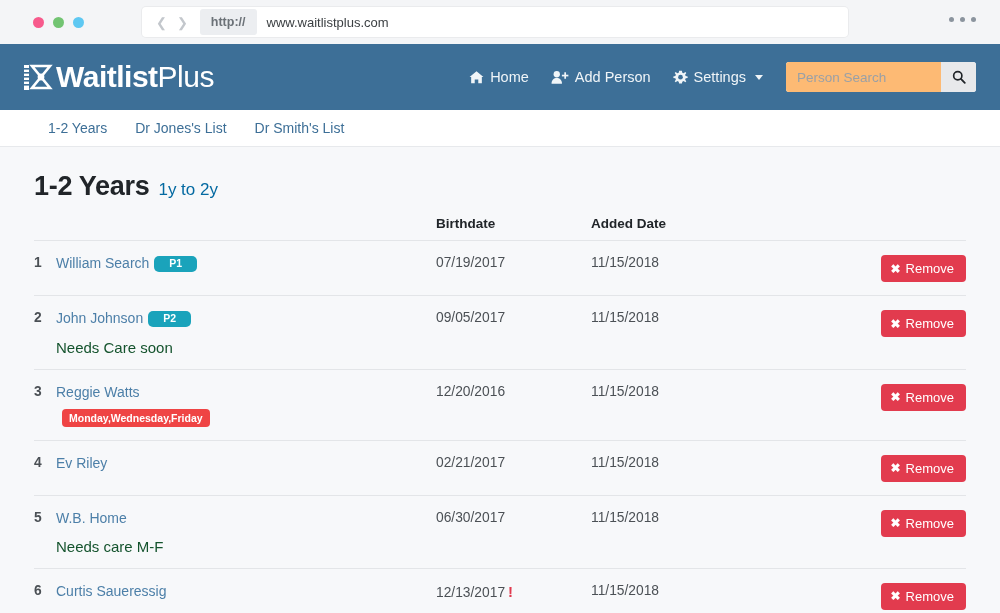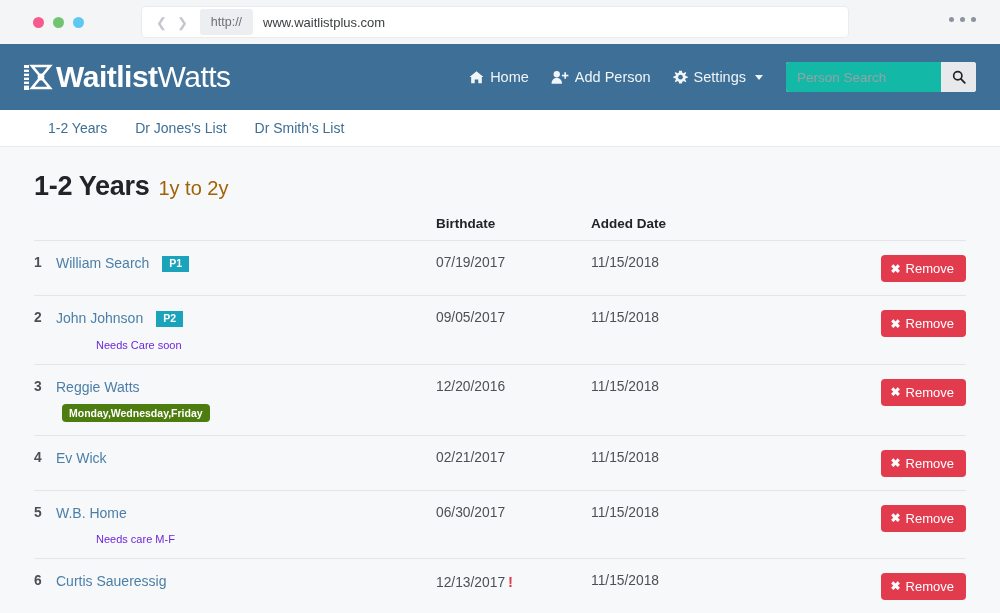--- a/index.html
+++ b/index.html
@@ -29,21 +29,21 @@
     background: #ffffff; border-radius: 4px;
     display: flex; align-items: center;
     box-shadow: 0 0 0 1px rgba(0,0,0,0.04);
   }
   .nav-arrows {
     display: flex; gap: 10px; padding: 0 12px 0 14px;
     color: #c3c7cc; font-size: 13px; line-height: 1;
   }
   .proto {
     background: #eceef1; color: #6b7177;
-    font-size: 12.5px; font-weight: normal;
+    font-size: 12.5px; font-weight: bold;
     padding: 6px 11px; border-radius: 3px;
     margin-right: 10px;
   }
   .url-text { color: #3c4043; font-size: 13px; }
   .kebab {
     position: absolute; right: 24px; top: 17px;
     display: flex; gap: 6px;
   }
   .kebab span { width: 5px; height: 5px; border-radius: 50%; background: #8b949e; }
 
@@ -83,21 +83,21 @@
   }
   .search-wrap {
     display: flex; margin-left: 12px;
     border-radius: 3px; overflow: hidden;
     height: 30px; background: #fff;
   }
   .search-input {
     border: none; outline: none; width: 155px;
     font-family: "Liberation Sans", sans-serif;
     font-size: 13.5px; color: #495057; padding: 0 11px;
-    background: #14b8a6;
+    background: #fdba74;
   }
   .search-input::placeholder { color: #9aa0a6; }
   .search-btn {
     width: 35px; background: #e8e9eb; border: none;
     display: flex; align-items: center; justify-content: center;
     cursor: pointer;
   }
 
   
   .tabstrip {
@@ -111,21 +111,21 @@
     white-space: nowrap;
   }
 
   
   .page { padding: 0 34px; background: #f7f8fa; }
   .page-title-row {
     display: flex; align-items: baseline; gap: 9px;
     padding-top: 24px; padding-bottom: 8px;
   }
   .page-title { font-size: 27px; font-weight: bold; color: #212529; letter-spacing: -0.3px; }
-  .page-subtitle { font-size: 20px; color: #a16207; }
+  .page-subtitle { font-size: 17px; color: #0369a1; }
 
   table.waitlist { width: 100%; border-collapse: collapse; }
   table.waitlist th {
     text-align: left; font-size: 13.5px; font-weight: bold;
     color: #212529; padding: 6px 0 9px 0;
     border-bottom: 1px solid #e3e5e8;
   }
   table.waitlist td {
     font-size: 13.8px; color: #4b5055;
     padding: 14px 0 13px 0;
@@ -135,31 +135,31 @@
   .col-num { width: 22px; font-weight: bold; color: #212529; font-size: 13px; padding-right: 4px; }
   .col-name { width: 380px; }
   .col-bd   { width: 155px; }
   .col-add  { width: 185px; }
   .col-act  { text-align: right; }
 
   .person-link { color: #4c7fa8; text-decoration: none; font-size: 14px; }
   .badge {
     display: inline-block; vertical-align: 1px;
     font-size: 10.5px; font-weight: bold; color: #fff;
-    padding: 2px 7px; border-radius: 0; margin-left: 13px;
+    padding: 2px 15px; border-radius: 5px; margin-left: 5px;
     line-height: 1.1;
   }
   .badge-teal { background: #1aa3bb; }
   .badge-green {
     background: #28a745; display: inline-block;
     font-size: 10.5px; font-weight: bold; color: #fff;
     padding: 3px 7px; border-radius: 4px;
     margin-top: 9px; line-height: 1.15;
   }
-  .note { color: #6d28d9; font-size: 11px; margin-top: 12px; display: block; margin-left: 40px; }
+  .note { color: #14532d; font-size: 15px; margin-top: 12px; display: block; }
   .badge-row { display: block; margin-left: 6px; }
 
   .alert-bang {
     color: #e03a4e; font-weight: bold; font-size: 15px; margin-left: 3px;
   }
 
   .btn-remove {
     background: #e23b4e; border: none; color: #fff;
     font-family: "Liberation Sans", sans-serif;
     font-size: 13px; padding: 7px 12px 7px 10px;
@@ -200,21 +200,21 @@
       <svg class="logo-mark" width="30" height="31" viewBox="0 0 30 31">
         <rect x="0" y="3" width="5" height="25" fill="#ffffff"></rect>
         <rect x="0" y="6" width="5" height="1.6" fill="#3d6f97"></rect>
         <rect x="0" y="10" width="5" height="1.6" fill="#3d6f97"></rect>
         <rect x="0" y="14" width="5" height="1.6" fill="#3d6f97"></rect>
         <rect x="0" y="18" width="5" height="1.6" fill="#3d6f97"></rect>
         <rect x="0" y="22" width="5" height="1.6" fill="#3d6f97"></rect>
         <path d="M8 4 L26 4 L8 26 L26 26 Z" fill="none" stroke="#ffffff" stroke-width="2.6"></path>
         <circle cx="17" cy="15" r="3.4" fill="#ffffff"></circle>
       </svg>
-      <span class="brand-name"><b>Waitlist</b><i>Watts</i></span>
+      <span class="brand-name"><b>Waitlist</b><i>Plus</i></span>
     </div>
   </div>
 
   <div class="header-nav">
     <a class="nav-link" href="#">
       <svg width="15" height="15" viewBox="0 0 16 16">
         <path d="M8 1.2 L0.6 7.4 L2.3 7.4 L2.3 14.2 L6.1 14.2 L6.1 10.1 L9.9 10.1 L9.9 14.2 L13.7 14.2 L13.7 7.4 L15.4 7.4 Z" fill="#f0f5f8"></path>
       </svg>
       <span>Home</span>
     </a>
@@ -288,31 +288,31 @@
           <td class="col-name"><a class="person-link" href="#">John Johnson</a><span class="badge badge-teal" style="background: rgb(26, 163, 187);">P2</span><span class="note">Needs Care soon</span></td>
           <td class="col-bd"><span>09/05/2017</span></td>
           <td class="col-add">11/15/2018</td>
           <td class="col-act"><button class="btn-remove">
               <span style="font-weight: bold; font-size: 12px;">✖</span>
               <span>Remove</span>
             </button></td>
         </tr>
         <tr>
           <td class="col-num">3</td>
-          <td class="col-name"><a class="person-link" href="#">Reggie Watts</a><span class="badge-row"><span class="badge-green" style="background: #4d7c0f;">Monday,Wednesday,Friday</span></span></td>
+          <td class="col-name"><a class="person-link" href="#">Reggie Watts</a><span class="badge-row"><span class="badge-green" style="background: #ef4444;">Monday,Wednesday,Friday</span></span></td>
           <td class="col-bd"><span>12/20/2016</span></td>
           <td class="col-add">11/15/2018</td>
           <td class="col-act"><button class="btn-remove">
               <span style="font-weight: bold; font-size: 12px;">✖</span>
               <span>Remove</span>
             </button></td>
         </tr>
         <tr>
           <td class="col-num">4</td>
-          <td class="col-name"><a class="person-link" href="#">Ev Wick</a></td>
+          <td class="col-name"><a class="person-link" href="#">Ev Riley</a></td>
           <td class="col-bd"><span>02/21/2017</span></td>
           <td class="col-add">11/15/2018</td>
           <td class="col-act"><button class="btn-remove">
               <span style="font-weight: bold; font-size: 12px;">✖</span>
               <span>Remove</span>
             </button></td>
         </tr>
         <tr>
           <td class="col-num">5</td>
           <td class="col-name"><a class="person-link" href="#">W.B. Home</a><span class="note">Needs care M-F</span></td>

